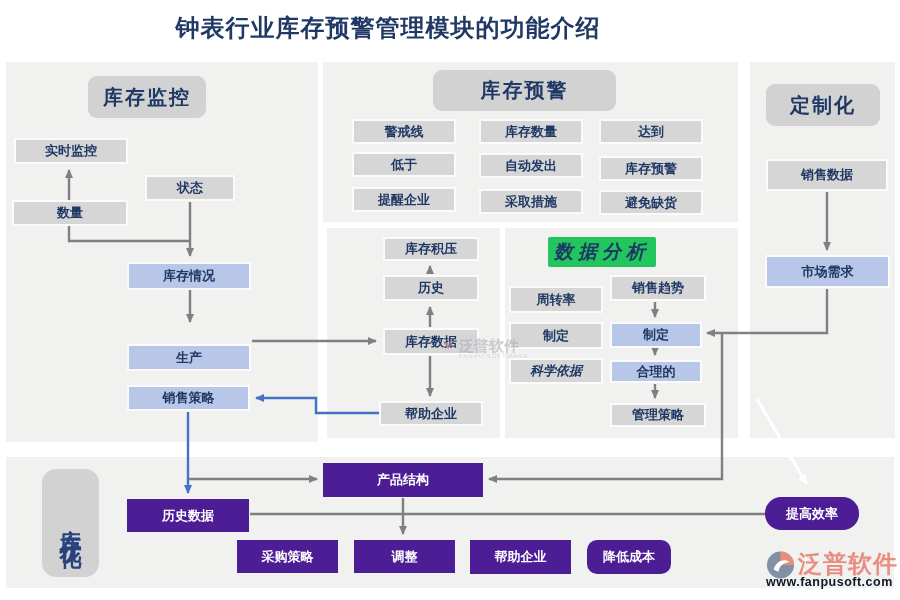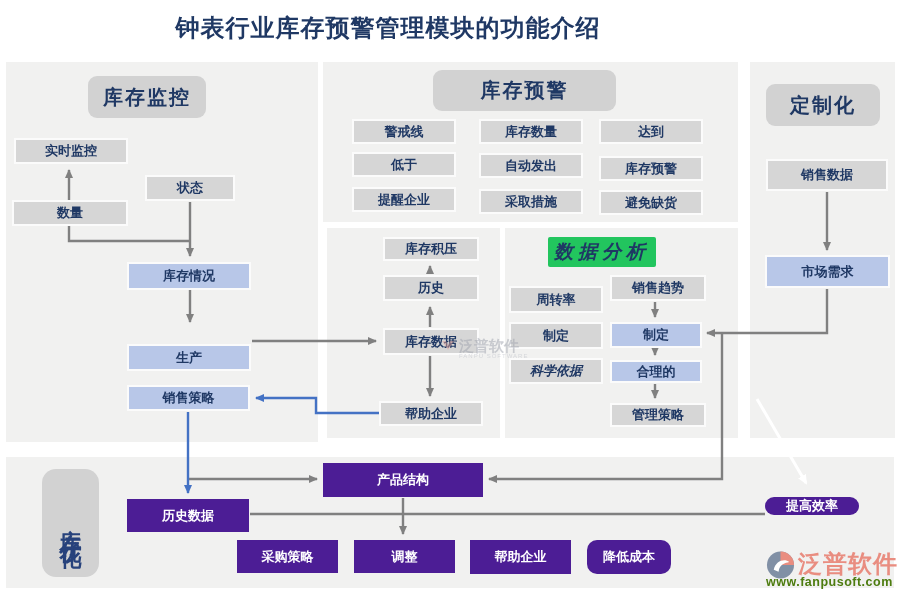--- a/index.html
+++ b/index.html
@@ -21,21 +21,21 @@
   .hdr.bare{background:#22c55e;border-radius:2px;letter-spacing:5px;font-size:19px;font-style:italic;}
   .hdr.vert{writing-mode:vertical-rl;text-orientation:upright;border-radius:14px;
             font-size:22px;letter-spacing:6px;color:#27427c;}
   .wm{position:absolute;z-index:4;opacity:.5;display:flex;align-items:flex-start;}
   .wm .wm-txt{color:#9fa3ae;font-weight:bold;font-size:15px;line-height:15px;}
   .wm .wm-sub{color:#b9bcc5;font-size:6px;letter-spacing:1px;line-height:7px;}
   .logo{position:absolute;z-index:4;}
   .logo-brand{position:absolute;left:32px;top:0;font:bold 24px "Liberation Sans",sans-serif;
               color:#e98d80;letter-spacing:1px;white-space:nowrap;}
   .logo-url{position:absolute;left:0;top:27px;font:bold 12.5px "Liberation Sans",sans-serif;
-            color:#4d7c0f;letter-spacing:.5px;white-space:nowrap;}
+            color:#0f172a;letter-spacing:.5px;white-space:nowrap;}
 </style>
 </head>
 <body>
 
 <div id="stage">
 
   <div class="title">钟表行业库存预警管理模块的功能介绍</div>
 
   <div class="panel" style="left:6px;top:62px;width:312px;height:380px;"></div>
   <div class="panel" style="left:323px;top:62px;width:415px;height:160px;"></div>
@@ -118,21 +118,21 @@
   <div class="node gray" style="left:766px;top:159px;width:122px;height:32px;">销售数据</div>
   <div class="node blue" style="left:765px;top:255px;width:125px;height:33px;">市场需求</div>
 
   <div class="hdr vert" style="left:42px;top:469px;width:57px;height:108px;">库存优化</div>
   <div class="node dark" style="left:127px;top:499px;width:122px;height:33px;">历史数据</div>
   <div class="node dark" style="left:323px;top:463px;width:160px;height:34px;">产品结构</div>
   <div class="node dark" style="left:237px;top:540px;width:101px;height:33px;">采购策略</div>
   <div class="node dark" style="left:354px;top:540px;width:101px;height:33px;">调整</div>
   <div class="node dark" style="left:470px;top:540px;width:101px;height:34px;">帮助企业</div>
   <div class="node dark" style="left:587px;top:540px;width:84px;height:34px;border-radius:10px;">降低成本</div>
-  <div class="node dark" style="left:765px;top:497px;width:94px;height:18px;border-radius:16px;">提高效率</div>
+  <div class="node dark" style="left:765px;top:497px;width:94px;height:33px;border-radius:16px;">提高效率</div>
 
   <div class="wm" style="left:440px;top:338px;">
     <svg width="16" height="16" viewBox="0 0 16 16">
       <path d="M2,3 L8,12 L14,3 L10,3 L8,7 L6,3 Z" fill="#e0a49b"></path>
     </svg>
     <div style="margin-left:3px;">
       <div class="wm-txt">泛普软件</div>
       <div class="wm-sub">FANPU SOFTWARE</div>
     </div>
   </div>

